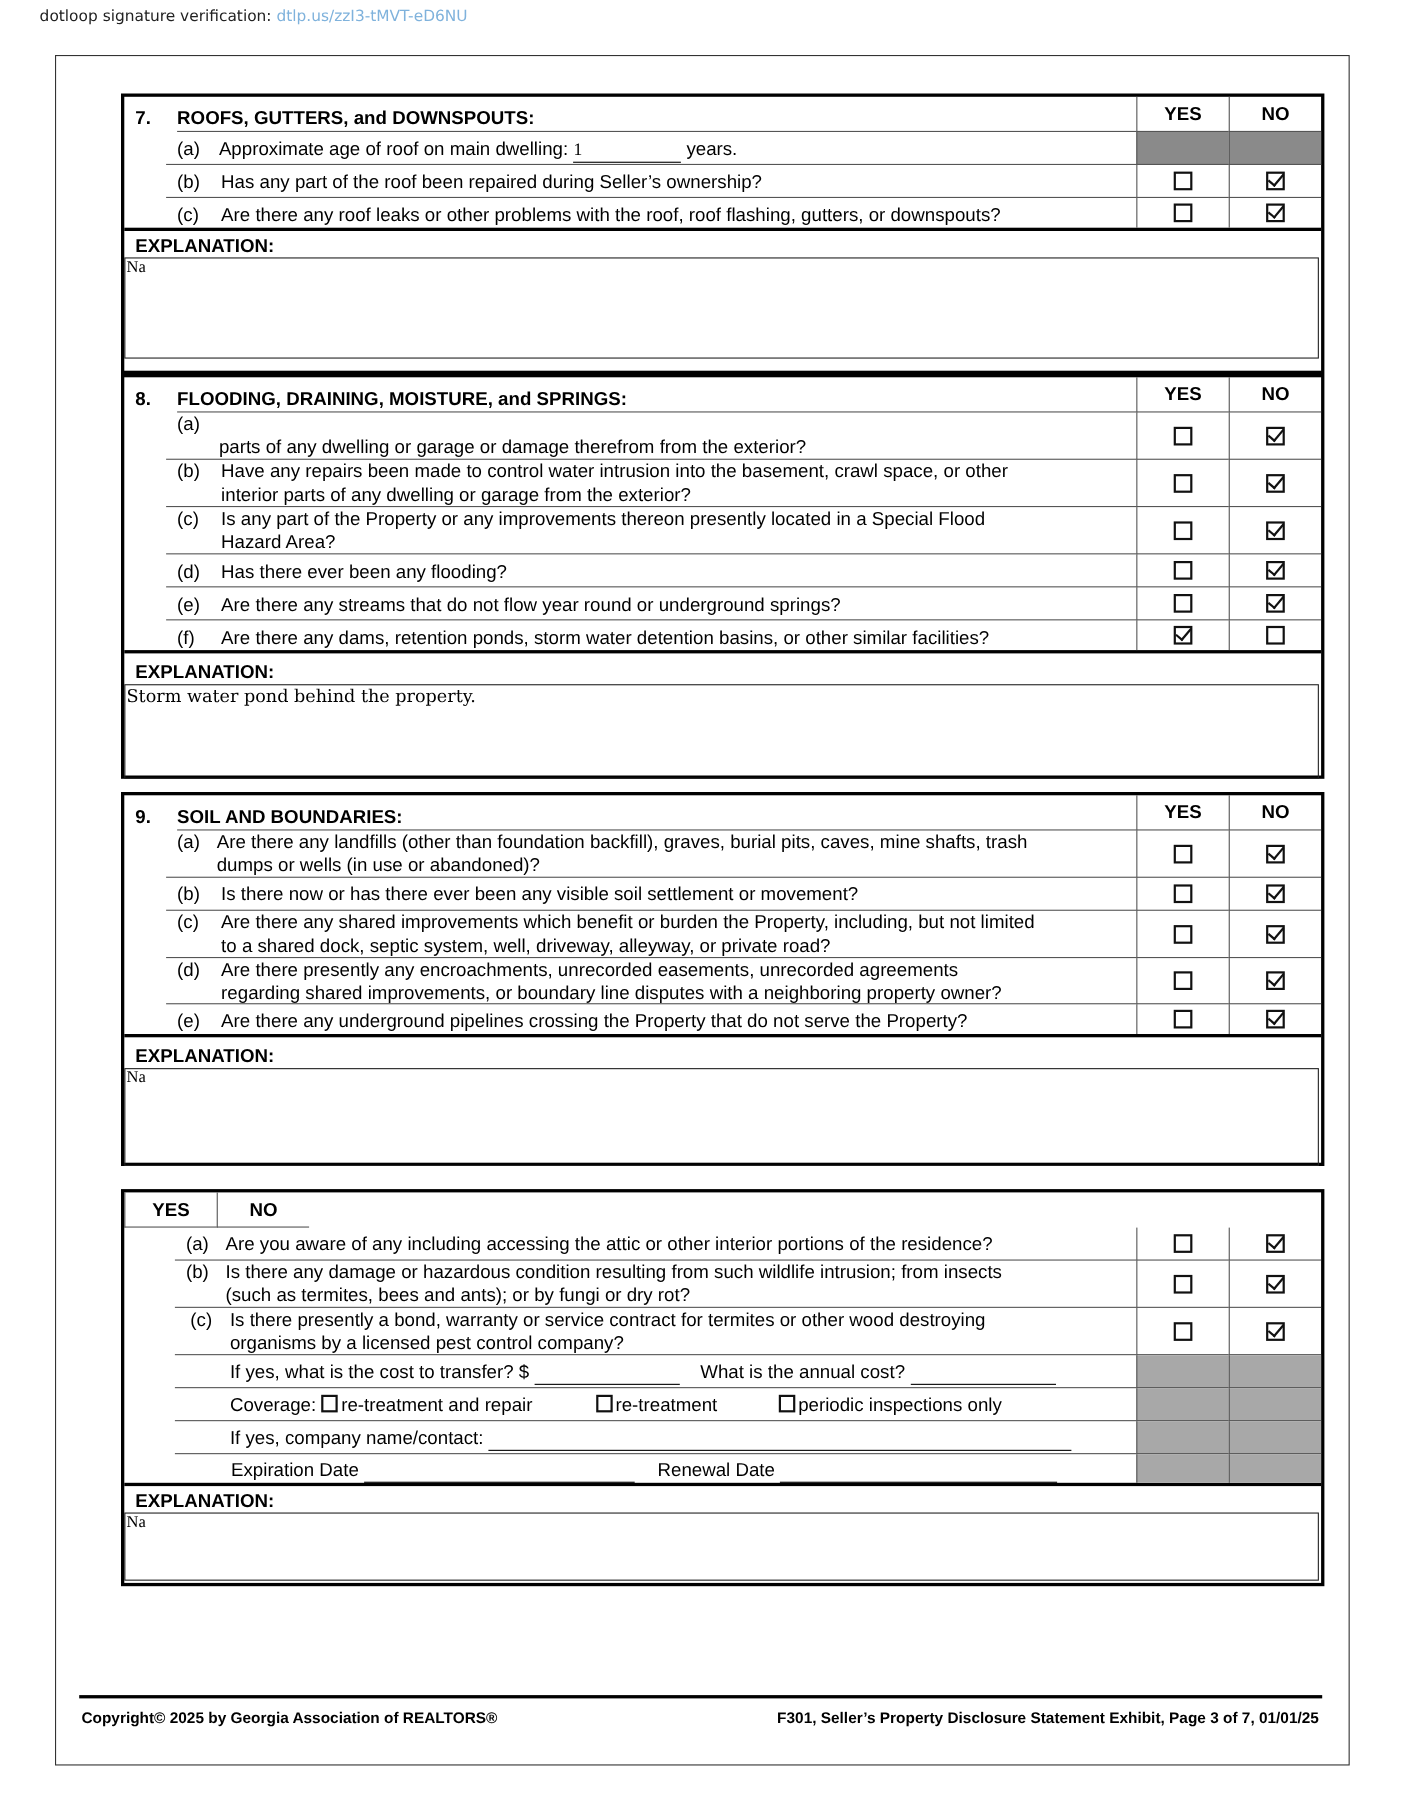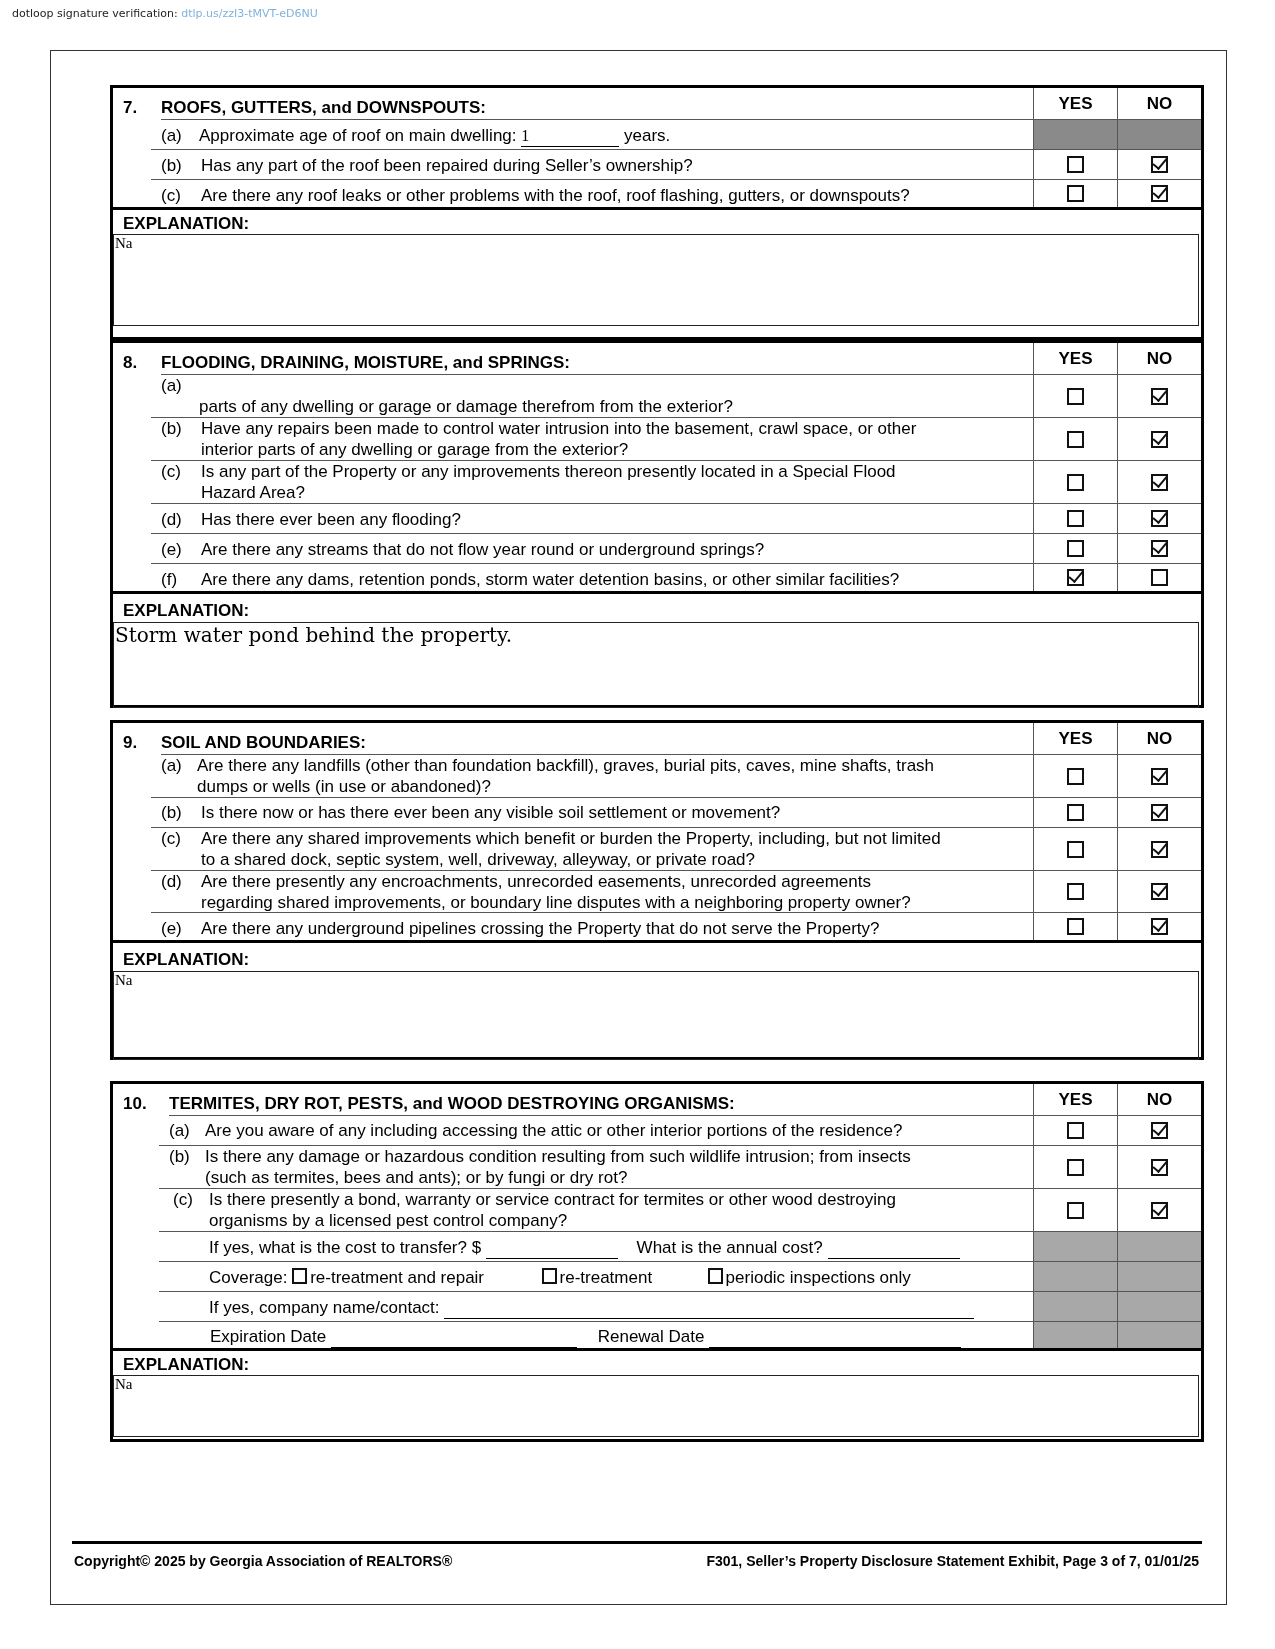--- a/index.html
+++ b/index.html
@@ -1,17 +1,17 @@
 <!DOCTYPE html>
 <html><head>
 <meta charset="utf-8">
 <style>
   html, body { margin: 0; padding: 0; background: #ffffff; }
   body { width: 1275px; height: 1649px; position: relative; font-family: "Liberation Sans", sans-serif; color: #000; overflow: hidden; }
-  .verify { position: absolute; left: 12px; top: 7px; font-family: "DejaVu Sans", sans-serif; font-size: 11px; color: #222; }
+  .verify { position: absolute; left: 36px; top: 7px; font-family: "DejaVu Sans", sans-serif; font-size: 14px; color: #222; }
   .verify a { color: #7fb2dc; text-decoration: none; }
   .page-frame { position: absolute; left: 50px; top: 50px; width: 1177px; height: 1555px; border: 1.5px solid #333; box-sizing: border-box; }
 
   .section { position: absolute; left: 110px; width: 1094px; border: 3px solid #000; box-sizing: border-box; background: #fff; }
   .row { position: relative; display: flex; box-sizing: border-box; }
   .qcell { flex: 1; position: relative; box-sizing: border-box; }
   .yn { width: 84px; box-sizing: border-box; border-left: 1.5px solid #555; display: flex; align-items: center; justify-content: center; }
   .yn.no { width: 84px; }
   .hdr .yn { font-weight: bold; font-size: 17px; }
   .sec-num { position: absolute; left: 10px; font-weight: bold; font-size: 17px; }
@@ -20,21 +20,21 @@
   .q .lbl { position: absolute; left: 10px; }
   .q .txt { position: absolute; left: 50px; right: 10px; }
   .row.last .q { border-bottom: none; }
   .gray { background: #8a8a8a; }
   .lgray { background: #a8a8a8; }
   .cb { width: 17px; height: 17px; border: 2.5px solid #111; box-sizing: border-box; position: relative; display: inline-block; }
   .cb.checked::after { content: ""; position: absolute; left: 3px; top: -3px; width: 6px; height: 12px; border-right: 2.5px solid #111; border-bottom: 2.5px solid #111; transform: rotate(40deg); }
   .expl-label { font-weight: bold; font-size: 17px; padding: 4px 0 0 10px; height: 24px; box-sizing: border-box; }
   .expl-box { position: relative; border: 1.5px solid #222; margin: 0 2px 2px 0; box-sizing: border-box; font-family: "Liberation Serif", serif; }
   .expl-small { font-size: 15px; padding-left: 1px; }
-  .expl-big { font-family: "DejaVu Serif", serif; font-size: 20px; padding-left: 1px; }
+  .expl-big { font-family: "DejaVu Serif", serif; font-size: 16px; padding-left: 1px; }
   .fill { display: inline-block; border-bottom: 1.5px solid #000; vertical-align: baseline; }
   .footer-rule { position: absolute; left: 72px; top: 1541px; width: 1130px; height: 3px; background: #000; }
   .footer-left { position: absolute; left: 74px; top: 1553px; font-weight: bold; font-size: 14px; }
   .footer-right { position: absolute; right: 76px; top: 1553px; font-weight: bold; font-size: 14px; }
   .inline-cb { display: inline-block; width: 15px; height: 16px; border: 2.5px solid #111; box-sizing: border-box; vertical-align: -1px; margin-right: 3px; }
 </style>
 </head>
 <body>
 
 <div class="verify">
@@ -280,24 +280,20 @@
     <div class="yn no">
         <span class="cb checked"></span>
       </div>
   </div>
   <div class="expl-label" style="height:28px; padding-top:7px;">EXPLANATION:</div>
   <div class="expl-box expl-small" style="height:89px;">Na</div>
 </div>
 
 <div class="section" style="top:1081px; height:361px;">
   <div class="row hdr" style="height:32px;">
-    <div class="qcell">
-      <span class="sec-num" style="top:10px;">10.</span>
-      <span class="sec-title" style="top:10px; left:56px;">TERMITES, DRY ROT, PESTS, and WOOD DESTROYING ORGANISMS:</span>
-    </div>
     <div class="yn" style="border-bottom:1.5px solid #555;">YES</div>
     <div class="yn no" style="border-bottom:1.5px solid #555;">NO</div>
   </div>
   <div class="row" style="height:30px;">
     <div class="qcell">
         <div class="q" style="left:46px;">
       <span class="lbl" style="top:4px;">(a)</span>
       <span class="txt" style="top:4px; left:46px;">Are you aware of any including accessing the attic or other interior portions of the residence?</span>
     </div>
       </div>

